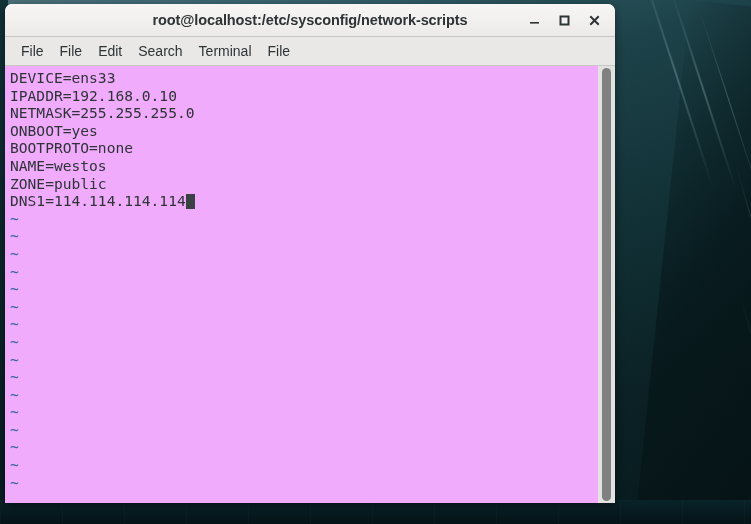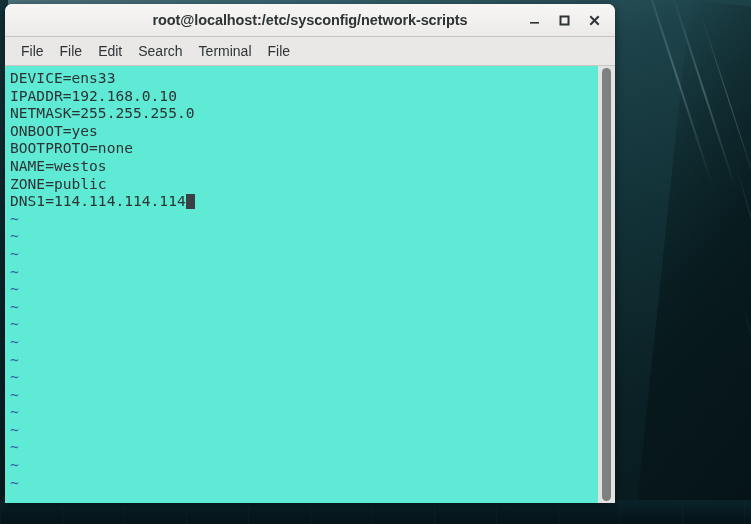--- a/index.html
+++ b/index.html
@@ -140,21 +140,21 @@
     position: relative;
     flex: 1 1 auto;
     background: #ffffff;
     overflow: hidden;
   }
   #term {
     position: absolute;
     left: 0; top: 0;
     right: 17px;
     bottom: 0;
-    background: #5eead4;
+    background: #f0abfc;
     padding: 3px 12px 0 5px;
     box-sizing: border-box;
     font-family: "DejaVu Sans Mono", "Liberation Mono", monospace;
     font-size: 14.6px;
     line-height: 17.6px;
     color: #2e3436;
     white-space: pre;
   }
   #term .line { height: 17.6px; }
   #term .tilde { color: #3465a4; }

